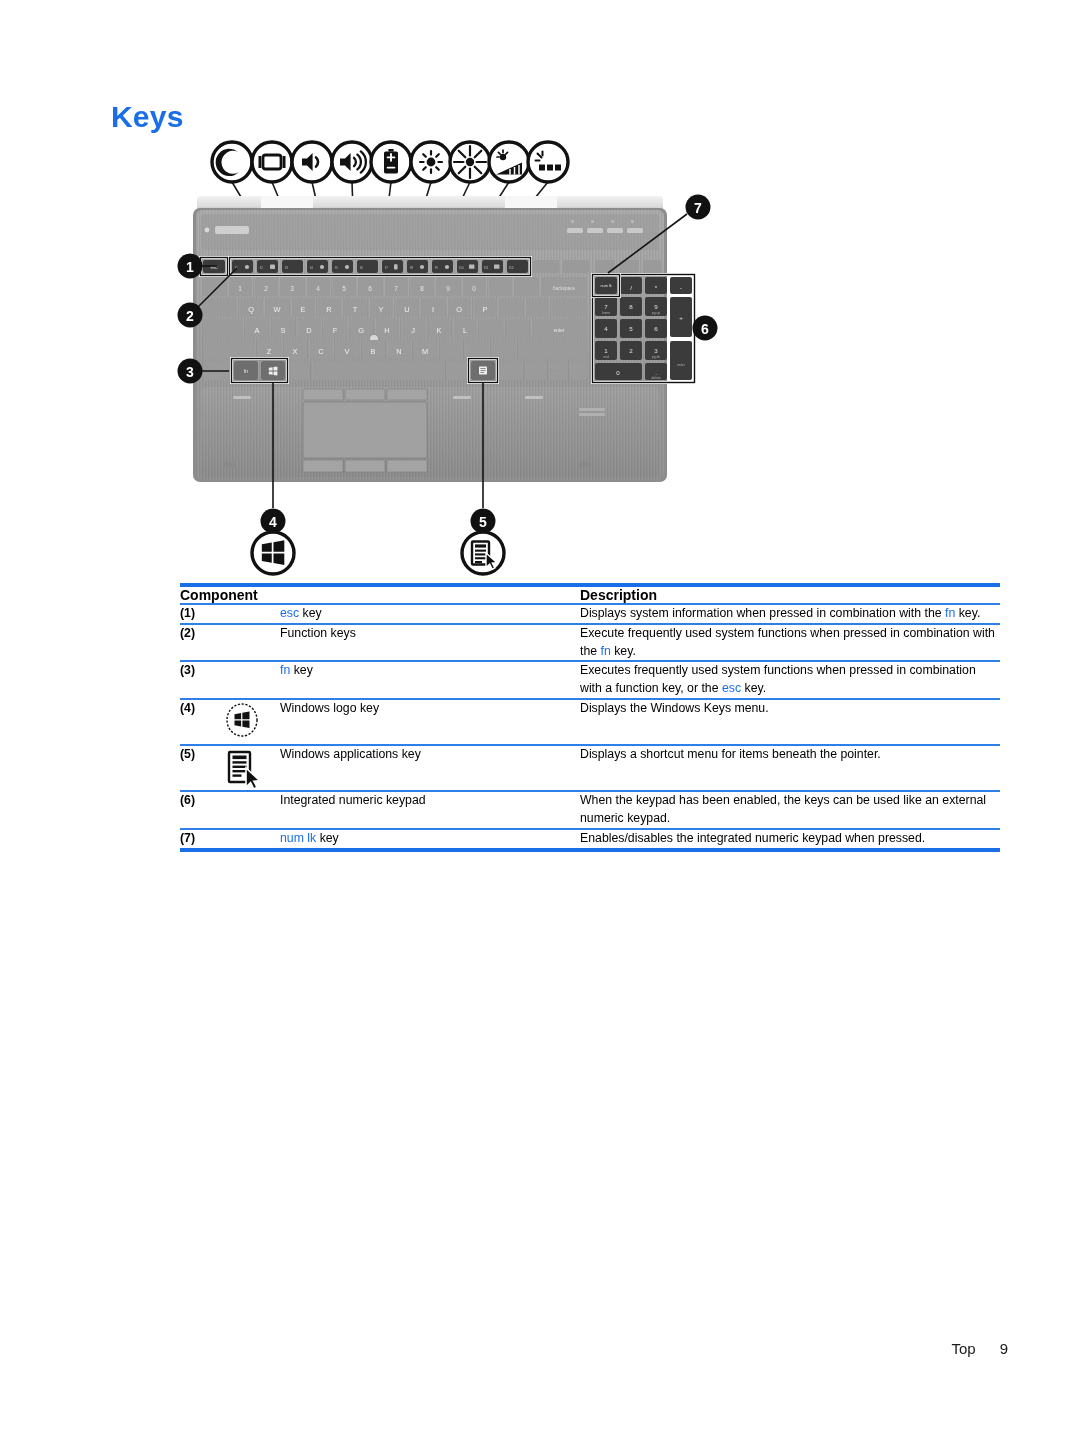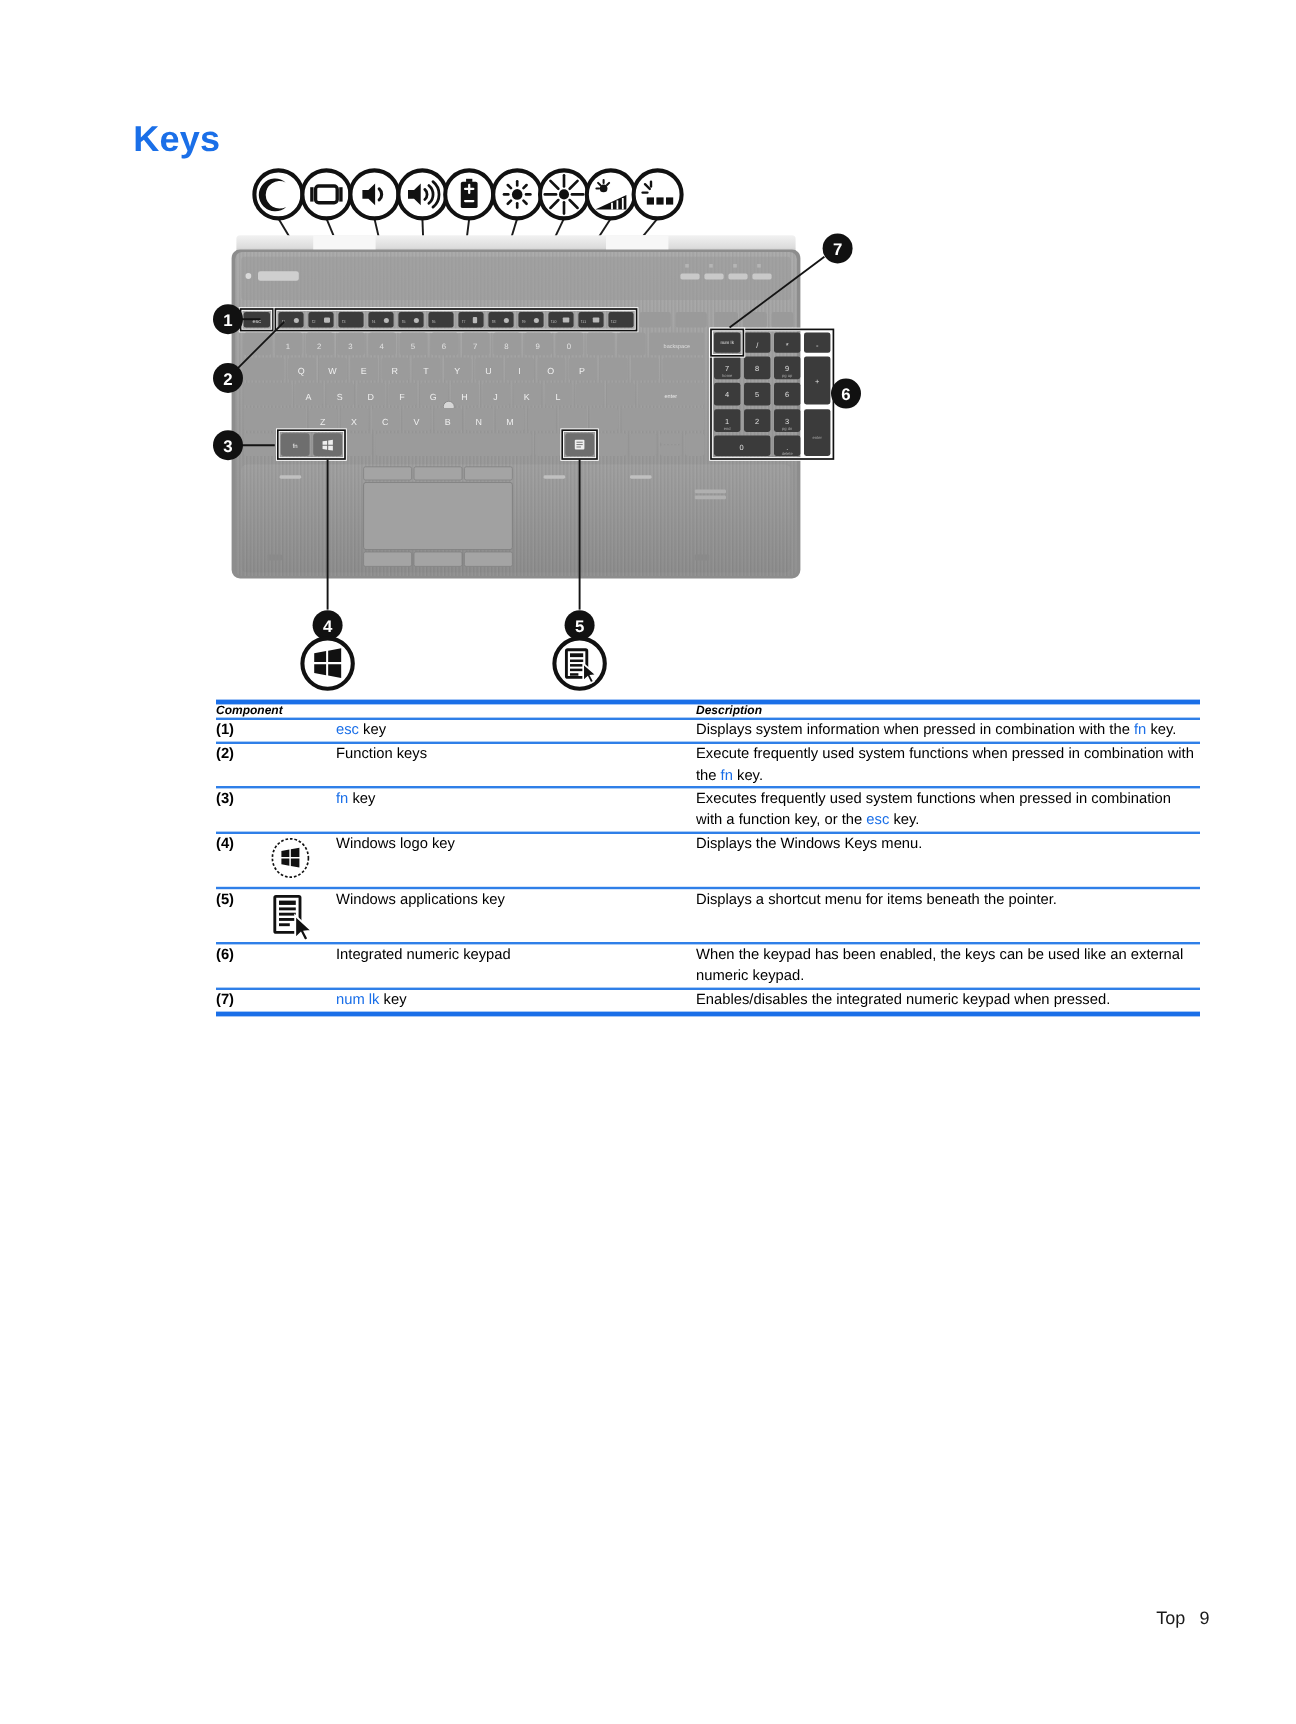--- a/index.html
+++ b/index.html
@@ -64,24 +64,23 @@
     line-height: 0;
   }
   .rule-bottom {
     height: 4px;
     background: #1a6fe8;
     font-size: 0;
     line-height: 0;
   }
   .hdr-cell {
     font-weight: bold;
-    font-size: 10px;
+    font-size: 14px;
     padding: 9px 0 10px 10px;
     color: #000;
-    font-style: italic;
   }
   .col-num   { width: 42px; }
   .col-icon  { width: 58px; }
   .col-comp  { width: 300px; }
   .col-desc  { width: 420px; }
 
   .row-cell {
     padding: 11px 0 16px 0;
     line-height: 1.45;
   }
@@ -107,21 +106,21 @@
     position: absolute;
     left: 0;
     top: 1340px;
     width: 1080px;
     text-align: right;
     font-size: 15px;
     padding-right: 72px;
     box-sizing: border-box;
     color: #1a1a1a;
   }
-  #footer .ft-label { margin-right: 12px; }
+  #footer .ft-label { margin-right: 24px; }
 </style>
 </head>
 <body>
 
 <div id="page-heading">Keys</div>
 
 <div id="illustration">
 <svg width="545" height="440" viewBox="0 0 545 440" xmlns="http://www.w3.org/2000/svg">
   <defs>
     <linearGradient id="brush" x1="0" y1="0" x2="0" y2="1">

